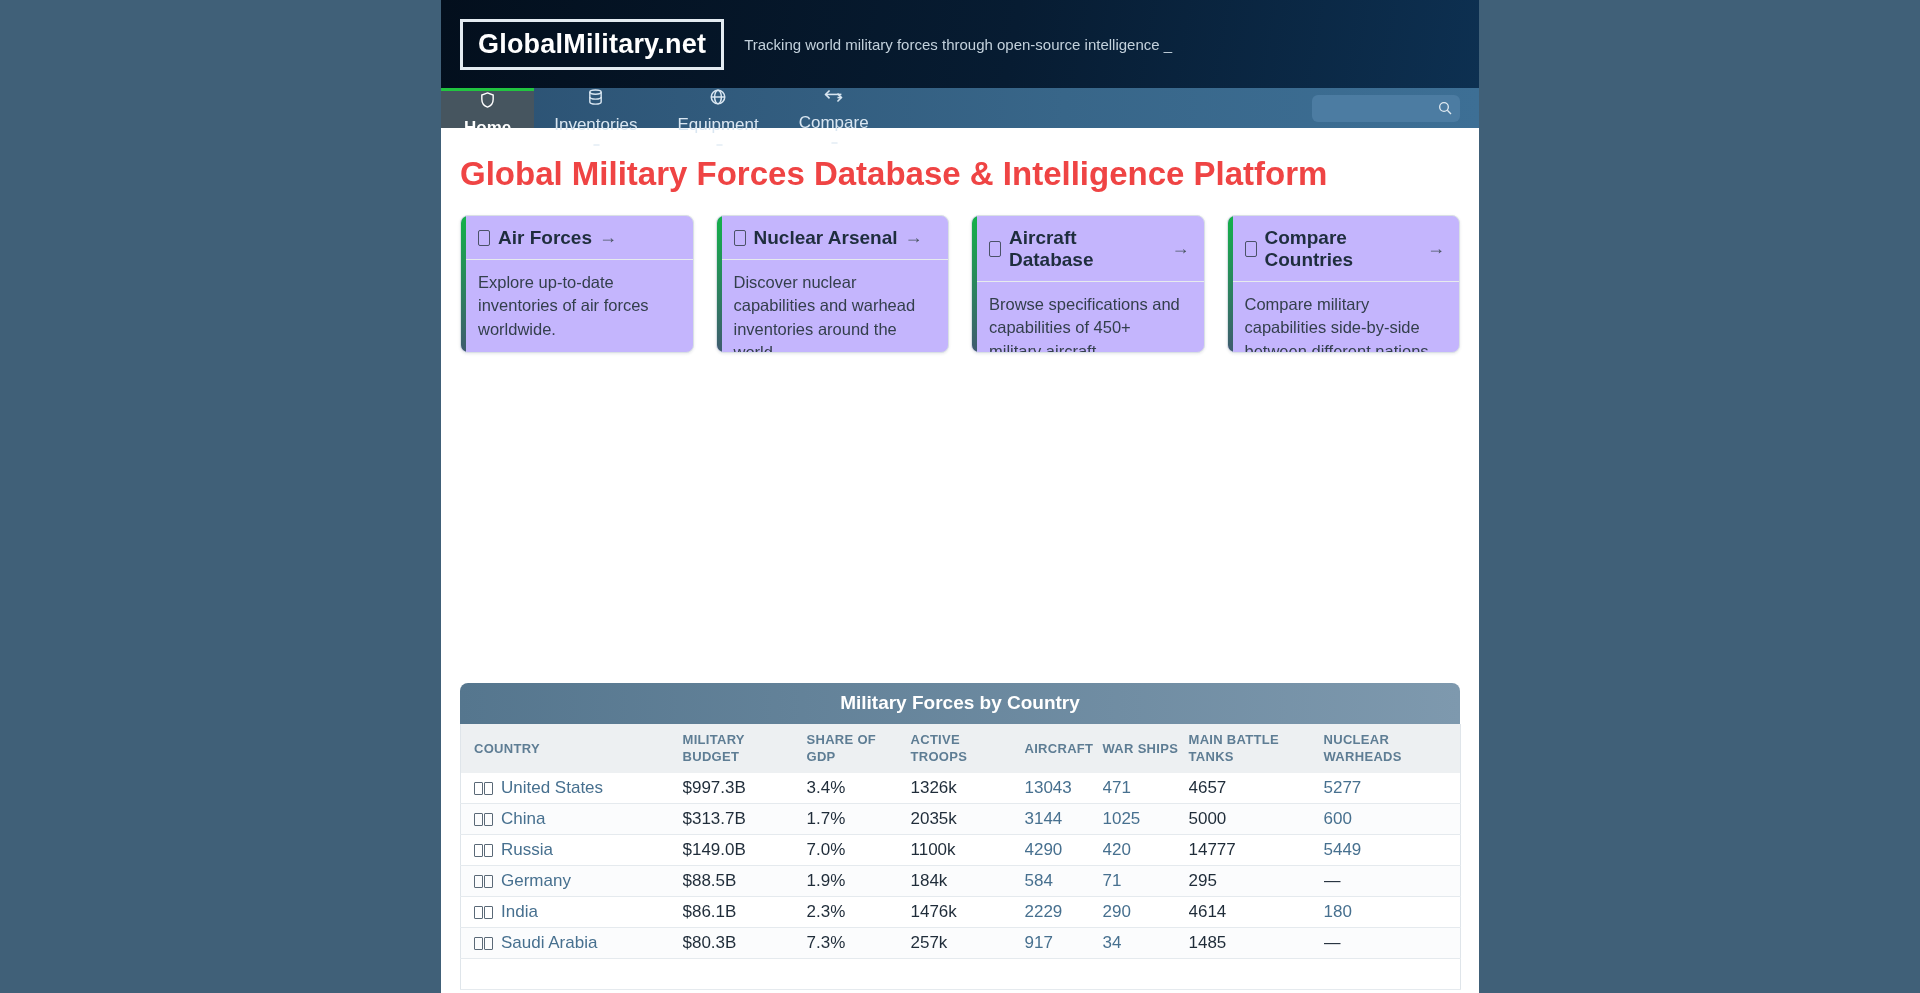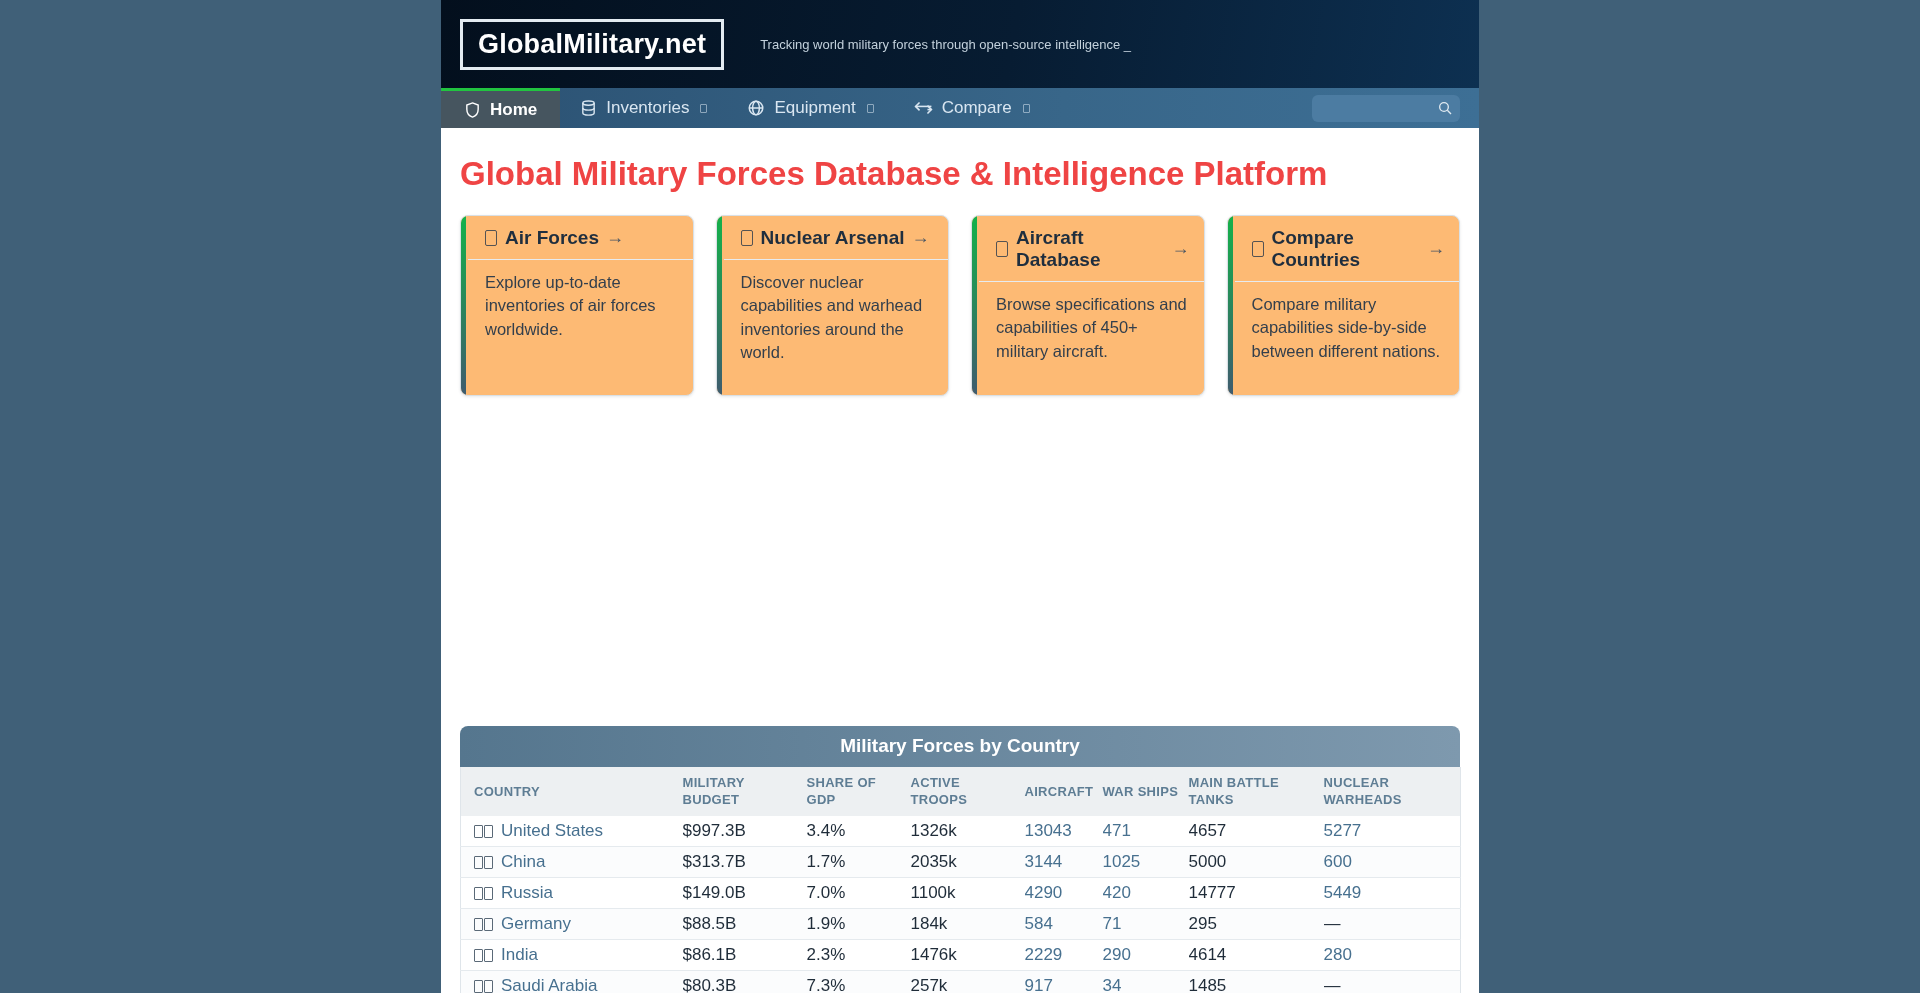--- a/index.html
+++ b/index.html
@@ -11,30 +11,30 @@
   
   .site-header {
     height:88px; flex:none;
     background:linear-gradient(100deg,#030f1d 0%,#071c32 55%,#0d3051 100%);
     display:flex; align-items:center; padding:0 19px;
   }
   .logo-box {
     border:3px solid #e3ebf1; padding:7px 15px; color:#ffffff;
     font-size:27px; font-weight:bold; letter-spacing:.2px; white-space:nowrap;
   }
-  .tagline { color:#c3d1dc; font-size:13px; margin-left:36px; white-space:nowrap; }
+  .tagline { color:#c3d1dc; font-size:15px; margin-left:20px; white-space:nowrap; }
 
   
   .navbar {
     height:40px; flex:none; display:flex; align-items:stretch;
     background:linear-gradient(90deg,#2b5172 0%,#386689 60%,#3d6f95 100%);
   }
   .nav-item {
     display:flex; align-items:center; gap:9px; padding:0 20px;
-    color:#d9e6f1; font-size:17px; cursor:pointer; position:relative;
+    color:#d9e6f1; font-size:17px; cursor:pointer; position:relative;flex-direction:column;
   }
   .nav-item.active {
     background:#46555f; color:#ffffff; font-weight:bold;
     border-top:3px solid #21c440; padding:0 23px;
   }
   .nav-item svg { display:block; }
   .caret-tofu {
     display:inline-block; width:7px; height:9px; border:1px solid currentColor;
     opacity:.55; border-radius:1px; margin-left:2px;
   }
@@ -46,23 +46,23 @@
   }
   .search-icon { position:absolute; right:7px; top:5px; opacity:.95; }
 
   
   .main { background:#ffffff; flex:1; padding:25px 19px 0; overflow:hidden; }
   .page-title { font-size:33px; font-weight:bold; color:#ef4444; line-height:1.3; }
 
   
   .cards { display:flex; gap:22px; margin-top:19px; }
   .card {
-    flex:1; height:181px; background:#fdba74; border:1px solid #d9e0e5;
+    flex:1; height:138px; background:#c4b5fd; border:1px solid #d9e0e5;
     border-radius:8px; position:relative; box-shadow:0 1px 3px rgba(20,40,60,.10);
-    overflow:hidden; cursor:pointer;padding-left:7px;
+    overflow:hidden; cursor:pointer;
   }
   .card::before {
     content:""; position:absolute; left:0; top:0; bottom:0; width:5px;
     background:linear-gradient(#14b14a,#3f5b6e); border-radius:8px 0 0 8px;
   }
   .card-head {
     display:flex; align-items:center; padding:11px 14px 10px 17px;
     border-bottom:1px solid #e7ebee;
   }
   .card-title { font-size:19px; font-weight:bold; color:#1f2e3e; }
@@ -277,21 +277,21 @@
               <td><span>—</span></td>
             </tr>
             <tr>
               <td><span class="flag-tofu"><i></i><i></i></span><span class="cell-link">India</span></td>
               <td><span>$86.1B</span></td>
               <td><span>2.3%</span></td>
               <td><span>1476k</span></td>
               <td><span class="cell-link">2229</span></td>
               <td><span class="cell-link">290</span></td>
               <td><span>4614</span></td>
-              <td><span class="cell-link">280</span></td>
+              <td><span class="cell-link">180</span></td>
             </tr>
             <tr>
               <td><span class="flag-tofu"><i></i><i></i></span><span class="cell-link">Saudi Arabia</span></td>
               <td><span>$80.3B</span></td>
               <td><span>7.3%</span></td>
               <td><span>257k</span></td>
               <td><span class="cell-link">917</span></td>
               <td><span class="cell-link">34</span></td>
               <td><span>1485</span></td>
               <td><span>—</span></td>

